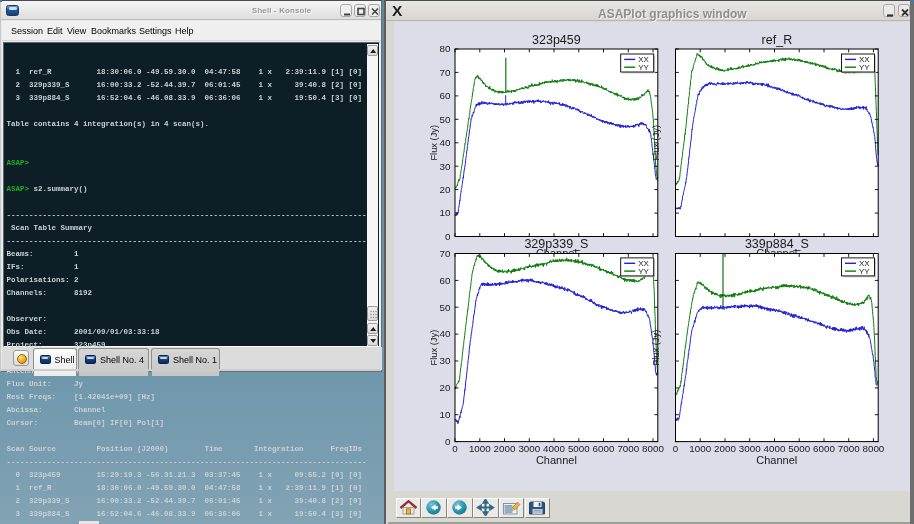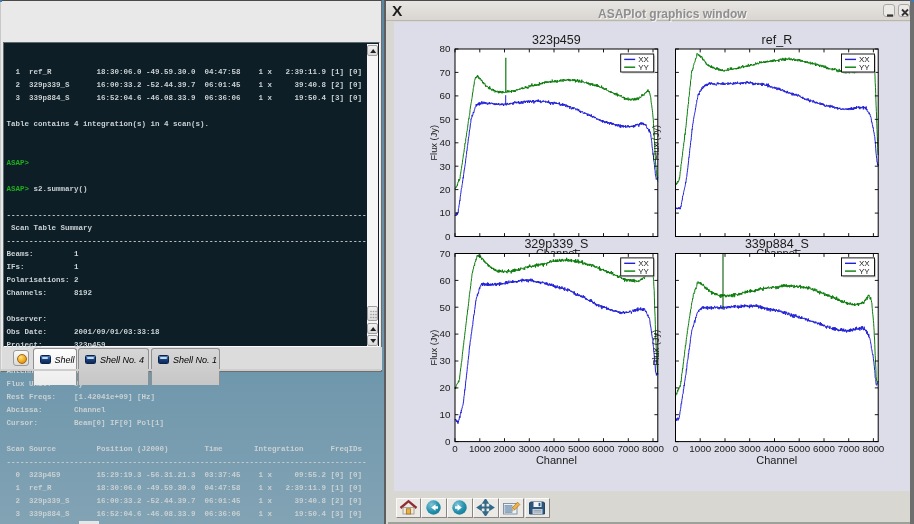--- a/index.html
+++ b/index.html
@@ -41,22 +41,22 @@
   border:1px solid #9f9f9f; border-radius:2px; }
 .sbtn svg { position:absolute; left:0; top:0; }
 #sthumb { position:absolute; left:0.5px; top:262px; width:10.5px; height:15px;
   background:linear-gradient(#f0f0f0,#dcdcdc); border:1px solid #9f9f9f; border-radius:2px; }
 
 #ktabs { position:absolute; left:1px; top:346px; width:380px; height:23px; background:#dcdcdc; }
 #tabbtn { position:absolute; left:11px; top:2.5px; width:16px; height:16px;
   background:linear-gradient(#fafafa,#dadada); border:1px solid #9a9a9a; border-radius:3px; }
 #tabbtn:before { content:""; position:absolute; left:3px; top:3px; width:8px; height:8px; border-radius:50%;
   background:radial-gradient(circle at 35% 30%, #ffe27a, #f2a21a 60%, #c87e08); border:0.5px solid #9a6a10; }
-.tab { position:absolute; top:1px; height:37px; border:1px solid #8f8f8f; border-bottom:none;
-  border-radius:3px 3px 0 0; font-size:10px; color:#000;font-style:italic; }
+.tab { position:absolute; top:1px; height:28px; border:1px solid #8f8f8f; border-bottom:none;
+  border-radius:3px 3px 0 0; font-size:10px; color:#000; }
 .tab .ticon { position:absolute; left:6px; top:6px; width:11px; height:9px; border-radius:1.5px;
   background:linear-gradient(#4a7ec2,#173d7a 55%,#0e2a58); border:0.5px solid #0c2346; }
 .tab .ticon:before { content:""; position:absolute; left:1.2px; top:1.2px; width:6.5px; height:2.2px;
   background:#c8d9ee; border-radius:1px; }
 .tab span { position:absolute; left:21px; top:5.5px; white-space:nowrap; font-size:9px; }
 #tab1 { left:30.5px; width:44px; background:linear-gradient(#fcfcfc,#ececec); }
 #tab2 { left:76px;  width:71px; background:linear-gradient(#d6d6d6,#c6c6c6); }
 #tab3 { left:149px; width:69px; background:linear-gradient(#d6d6d6,#c6c6c6); }
 #kbottom { position:absolute; left:0; bottom:0; width:100%; height:2.5px; background:#cdcdcd; }
 
@@ -76,20 +76,47 @@
   border-right:1.5px solid #8a867f; border-bottom:1.5px solid #8a867f; }
 #pbotline { position:absolute; left:2px; top:521px; width:528px; height:3px; background:#9aa39a; }
 #pright { position:absolute; left:910px; top:0; width:4px; height:524px; background:#6e6e6e; }
 svg.overlay { position:absolute; left:0; top:0; z-index:50; }
 #sliver { position:absolute; left:79px; top:521px; width:20px; height:3px; background:#e6e6e6; }
 </style></head>
 <body>
 <div id="desk"></div>
 
 <div id="kwin">
+  <div id="ktitle">
+    <div id="kicon"></div>
+    <div id="ktext">Shell - Konsole</div>
+    <div class="tbtn" style="left:339px;">
+        <svg width="12" height="13">
+          <path d="M3 9.5h6" stroke="#444" stroke-width="2"></path>
+        </svg>
+      </div>
+    <div class="tbtn" style="left:353px;">
+        <svg width="12" height="13">
+          <rect x="3" y="3.5" width="6" height="6" fill="none" stroke="#444" stroke-width="1.6"></rect>
+        </svg>
+      </div>
+    <div class="tbtn" style="left:367px;">
+        <svg width="12" height="13">
+          <path d="M3 3.5l6 6M9 3.5l-6 6" stroke="#444" stroke-width="1.6"></path>
+        </svg>
+      </div>
+  </div>
+  <div id="kmenu">
+    <span style="left:9px;">Session</span>
+      <span style="left:45px;">Edit</span>
+    <span style="left:65px;">View</span>
+      <span style="left:89px;">Bookmarks</span>
+    <span style="left:137px;">Settings</span>
+      <span style="left:173px;">Help</span>
+  </div>
   <div id="kframe">
     <pre id="kterm">  1  ref_R          18:30:06.0 -49.59.30.0  04:47:58    1 x   2:39:11.9 [1] [0]
   2  329p339_S      16:00:33.2 -52.44.39.7  06:01:45    1 x     39:40.8 [2] [0]
   3  339p884_S      16:52:04.6 -46.08.33.9  06:36:06    1 x     19:50.4 [3] [0]
 
 Table contains 4 integration(s) in 4 scan(s).
 
 
 <b class="g">ASAP&gt;</b>
 

